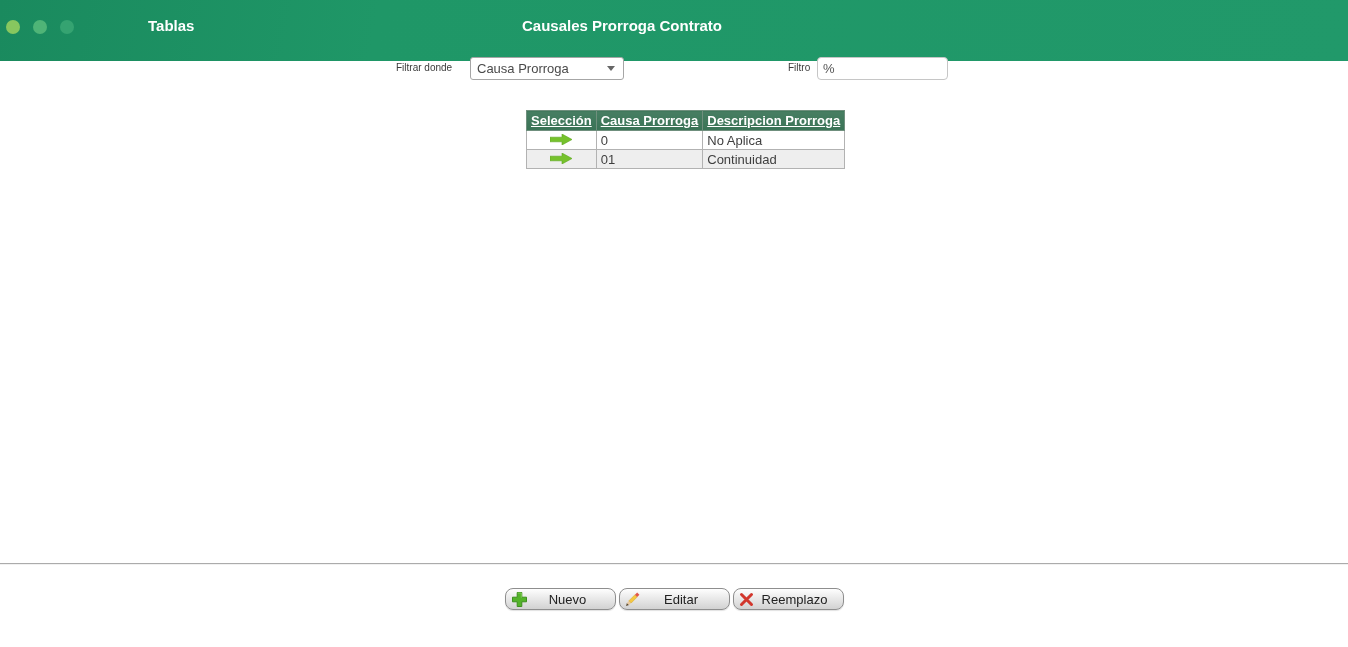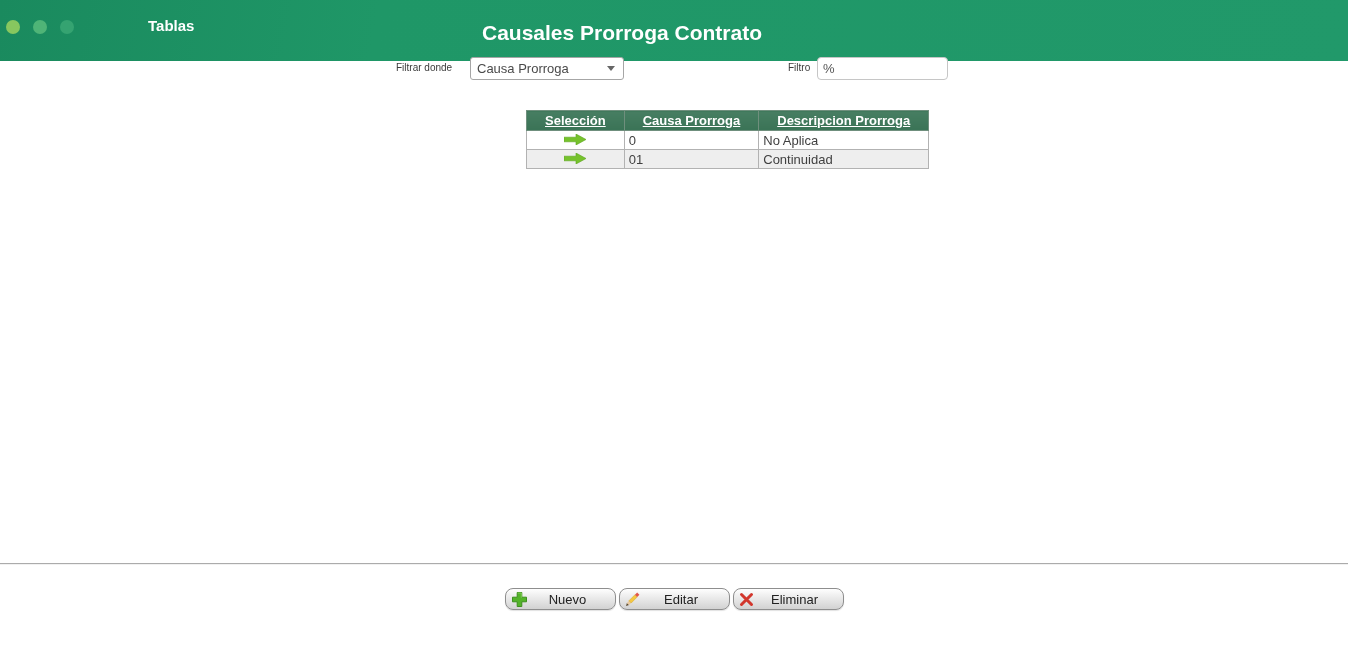--- a/index.html
+++ b/index.html
@@ -25,24 +25,24 @@
   .dot { width: 14px; height: 14px; border-radius: 50%; }
   .dot-1 { background: #87c75f; }
   .dot-2 { background: #4fb477; }
   .dot-3 { background: #35a371; }
   .app-title {
     position: absolute; left: 148px; top: 0; height: 51px;
     display: flex; align-items: center;
     color: #ffffff; font-size: 15px; font-weight: bold;
   }
   .page-title {
-    position: absolute; left: 622px; top: 7px; height: 51px;
+    position: absolute; left: 622px; top: 0; height: 51px;
     transform: translateX(-50%);
     display: flex; align-items: center; white-space: nowrap;
-    color: #ffffff; font-size: 21px; font-weight: bold;
+    color: #ffffff; font-size: 15px; font-weight: bold;
   }
 
   
   .filter-where-label, .filter-value-label {
     position: absolute; top: 62px;
     font-size: 10px; color: #3b3b3b; white-space: nowrap;
   }
   .filter-where-label { left: 396px; }
   .filter-value-label { left: 788px; }
   .select-box {
@@ -67,21 +67,21 @@
   
   .data-table {
     position: absolute; left: 526px; top: 110px;
     border-collapse: collapse;
     font-size: 13px; color: #3f3f3f;
   }
   .data-table th {
     background: linear-gradient(#477e62, #3a7356);
     color: #ffffff; font-weight: bold; text-decoration: underline;
     border: 1px solid #6f8f7d;
-    padding: 2px 18px; height: 20px; text-align: center; white-space: nowrap;
+    padding: 2px 4px; height: 20px; text-align: center; white-space: nowrap;
     cursor: pointer;
   }
   .data-table td {
     border: 1px solid #b2b2b2;
     padding: 1px 4px; height: 19px; background: #ffffff;
     white-space: nowrap;
   }
   .data-table tbody tr:nth-child(2) td { background: #eeeeee; }
   .col-sel  { width: 62px;  }
   .col-cau  { width: 99px;  }
@@ -199,17 +199,17 @@
         </svg>
       </span>
       <span class="btn-label">Editar</span>
     </button>
     <button class="action-btn">
       <span class="btn-icon">
         <svg width="15" height="15" viewBox="0 0 15 15">
           <path d="M2.5 2.5 L12.5 12.5 M12.5 2.5 L2.5 12.5" stroke="#d2372d" stroke-width="3" stroke-linecap="round" fill="none"></path>
         </svg>
       </span>
-      <span class="btn-label">Eliminar</span>
+      <span class="btn-label">Reemplazo</span>
     </button>
   </div>
 
 </div>
 
 </body></html>

